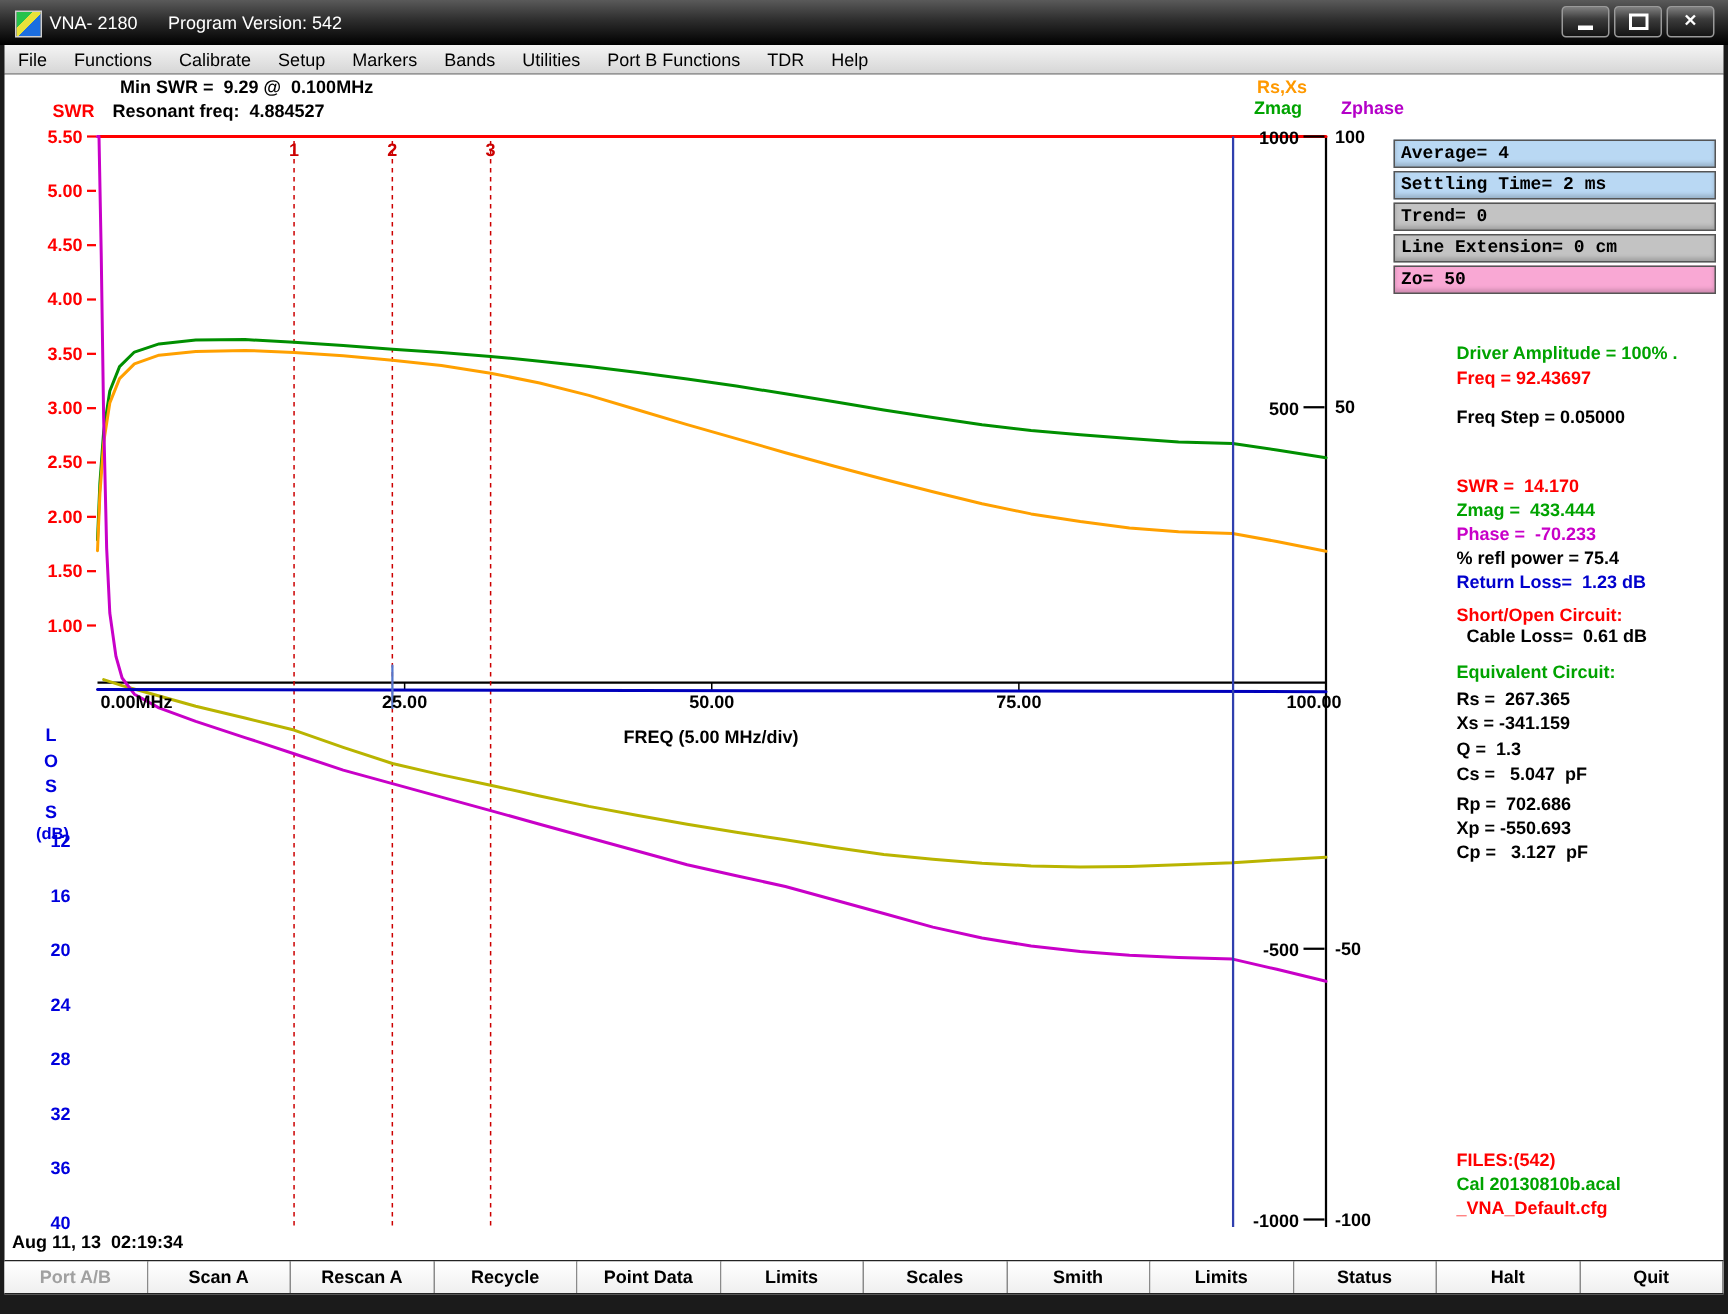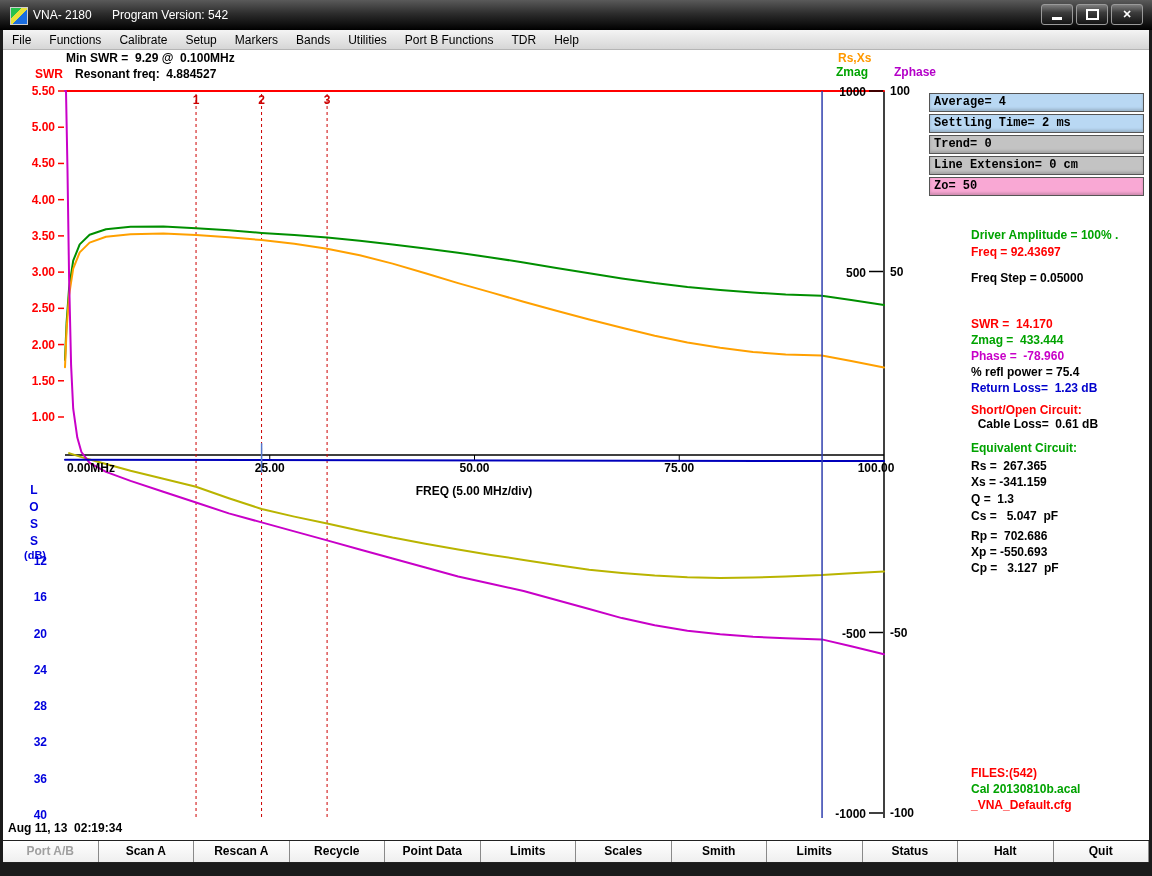--- a/index.html
+++ b/index.html
@@ -133,21 +133,21 @@
     <text x="679.25" y="472" fill="#000" text-anchor="middle" font-size="12" font-weight="bold">75.00</text>
     <text x="876" y="472" fill="#000" text-anchor="middle" font-size="12" font-weight="bold">100.00</text>
     <text x="474" y="495" fill="#000" text-anchor="middle" font-size="12" font-weight="bold">FREQ (5.00 MHz/div)</text>
     <text x="34" y="494" fill="#0000dd" text-anchor="middle" font-size="12" font-weight="bold">L</text>
     <text x="34" y="511" fill="#0000dd" text-anchor="middle" font-size="12" font-weight="bold">O</text>
     <text x="34" y="528" fill="#0000dd" text-anchor="middle" font-size="12" font-weight="bold">S</text>
     <text x="34" y="545" fill="#0000dd" text-anchor="middle" font-size="12" font-weight="bold">S</text>
     <text x="35" y="559" fill="#0000dd" text-anchor="middle" font-size="11" font-weight="bold">(dB)</text>
   </svg>
 
-<div class="abs c-black" style="left:66px;top:51px">Min SWR =  9.29 @  0.100MHz</div>
+<div class="abs c-black" style="left:80px;top:51px">Min SWR =  9.29 @  0.100MHz</div>
 <div class="abs c-black" style="left:75px;top:67px">Resonant freq:  4.884527</div>
 <div class="abs c-red" style="left:35px;top:67px">SWR</div>
 <div class="abs c-orange" style="left:838px;top:51px">Rs,Xs</div>
 <div class="abs c-green" style="left:836px;top:65px">Zmag</div>
 <div class="abs c-purple" style="left:894px;top:65px">Zphase</div>
 
 <div class="abs c-black" style="left:8px;top:821px">Aug 11, 13  02:19:34</div>
 
 <div id="infobars">
     <div class="ibar" style="top: 93px; background: rgb(185, 216, 243);">Average= 4</div>
@@ -155,21 +155,21 @@
     <div class="ibar" style="top: 135px; background: rgb(195, 195, 195);">Trend= 0</div>
     <div class="ibar" style="top: 156px; background: rgb(195, 195, 195);">Line Extension= 0 cm</div>
     <div class="ibar" style="top: 177px; background: #f9a8d4;">Zo= 50</div>
   </div>
 <div id="readouts">
     <div class="rd" style="top: 228px; color: rgb(0, 163, 0);">Driver Amplitude = 100% .</div>
     <div class="rd" style="top: 245px; color: rgb(255, 0, 0);">Freq = 92.43697</div>
     <div class="rd" style="top: 271px; color: rgb(0, 0, 0);">Freq Step = 0.05000</div>
     <div class="rd" style="top: 317px; color: rgb(255, 0, 0);">SWR =  14.170</div>
     <div class="rd" style="top: 333px; color: rgb(0, 163, 0);">Zmag =  433.444</div>
-    <div class="rd" style="top: 349px; color: rgb(200, 0, 200);">Phase =  -78.960</div>
+    <div class="rd" style="top: 349px; color: rgb(200, 0, 200);">Phase =  -70.233</div>
     <div class="rd" style="top: 365px; color: rgb(0, 0, 0);">% refl power = 75.4</div>
     <div class="rd" style="top: 381px; color: rgb(0, 0, 204);">Return Loss=  1.23 dB</div>
     <div class="rd" style="top: 403px; color: rgb(255, 0, 0);">Short/Open Circuit:</div>
     <div class="rd" style="top: 417px; color: rgb(0, 0, 0);">  Cable Loss=  0.61 dB</div>
     <div class="rd" style="top: 441px; color: rgb(0, 163, 0);">Equivalent Circuit:</div>
     <div class="rd" style="top: 459px; color: rgb(0, 0, 0);">Rs =  267.365</div>
     <div class="rd" style="top: 475px; color: rgb(0, 0, 0);">Xs = -341.159</div>
     <div class="rd" style="top: 492px; color: rgb(0, 0, 0);">Q =  1.3</div>
     <div class="rd" style="top: 509px; color: rgb(0, 0, 0);">Cs =   5.047  pF</div>
     <div class="rd" style="top: 529px; color: rgb(0, 0, 0);">Rp =  702.686</div>

